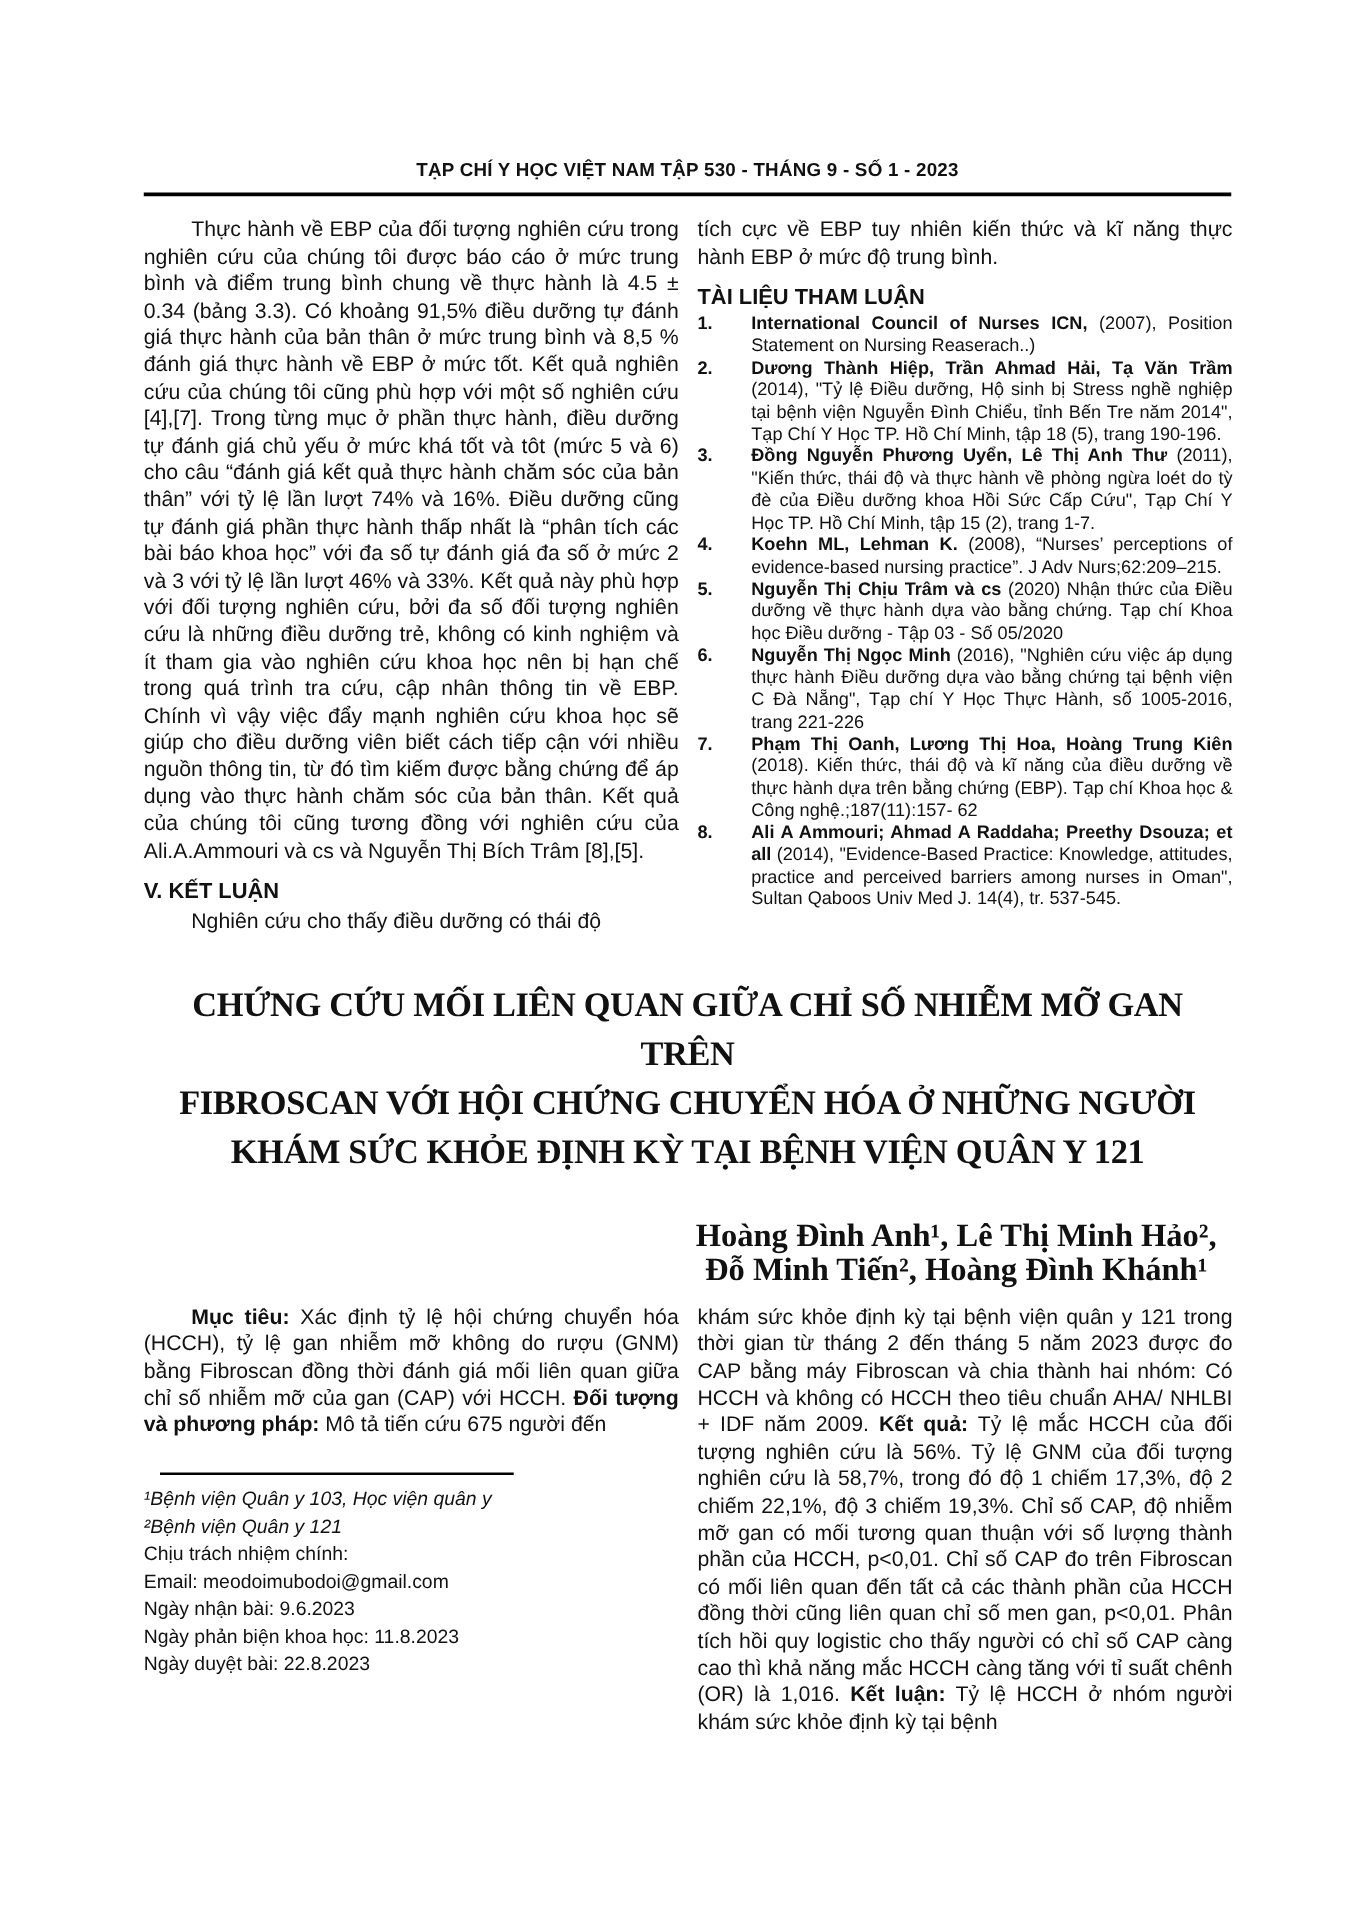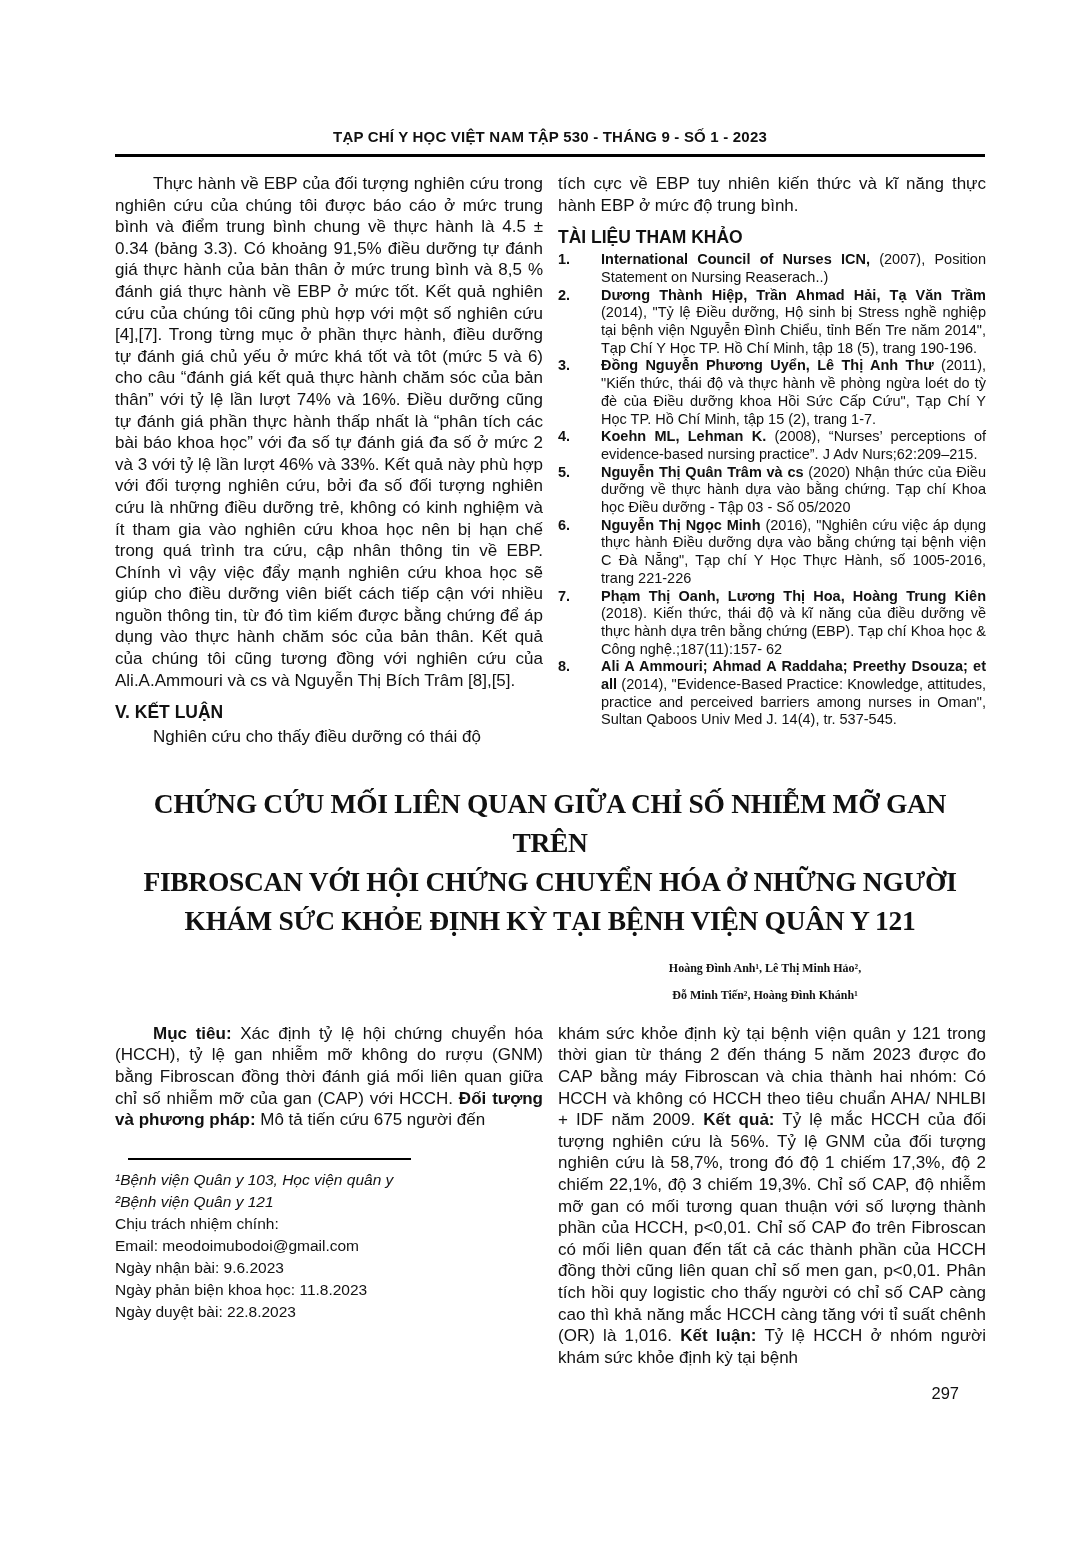--- a/index.html
+++ b/index.html
@@ -58,22 +58,23 @@
     font-size: 27.5px;
     line-height: 39px;
     letter-spacing: -0.3px;
   }
   .authors-row { display: flex; justify-content: flex-end; margin-top: 15px; }
   .authors {
     width: 440px;
     text-align: center;
     font-family: "Liberation Serif", serif;
     font-weight: bold;
-    font-size: 12px;
+    font-size: 26px;
     line-height: 27.5px;
+    margin-top: 20px;
   }
   .section2 { margin-top: 13px; }
   .footnote-sep {
     width: 283px;
     border-top: 2px solid #000;
     margin: 27px 0 9px 13px;
   }
   .footnotes { font-size: 15.5px; line-height: 22px; }
   .fn-italic { font-style: italic; }
   .page-number {
@@ -94,36 +95,36 @@
 
   <div class="cols section1">
     <div class="col">
       <p class="body indent">Thực hành về EBP của đối tượng nghiên cứu trong nghiên cứu của chúng tôi được báo cáo ở mức trung bình và điểm trung bình chung về thực hành là 4.5 ± 0.34 (bảng 3.3). Có khoảng 91,5% điều dưỡng tự đánh giá thực hành của bản thân ở mức trung bình và 8,5 % đánh giá thực hành về EBP ở mức tốt. Kết quả nghiên cứu của chúng tôi cũng phù hợp với một số nghiên cứu [4],[7]. Trong từng mục ở phần thực hành, điều dưỡng tự đánh giá chủ yếu ở mức khá tốt và tôt (mức 5 và 6) cho câu “đánh giá kết quả thực hành chăm sóc của bản thân” với tỷ lệ lần lượt 74% và 16%. Điều dưỡng cũng tự đánh giá phần thực hành thấp nhất là “phân tích các bài báo khoa học” với đa số tự đánh giá đa số ở mức 2 và 3 với tỷ lệ lần lượt 46% và 33%. Kết quả này phù hợp với đối tượng nghiên cứu, bởi đa số đối tượng nghiên cứu là những điều dưỡng trẻ, không có kinh nghiệm và ít tham gia vào nghiên cứu khoa học nên bị hạn chế trong quá trình tra cứu, cập nhân thông tin về EBP. Chính vì vậy việc đẩy mạnh nghiên cứu khoa học sẽ giúp cho điều dưỡng viên biết cách tiếp cận với nhiều nguồn thông tin, từ đó tìm kiếm được bằng chứng để áp dụng vào thực hành chăm sóc của bản thân. Kết quả của chúng tôi cũng tương đồng với nghiên cứu của Ali.A.Ammouri và cs và Nguyễn Thị Bích Trâm [8],[5].</p>
       <div class="sec-heading">V. KẾT LUẬN</div>
       <p class="body indent">Nghiên cứu cho thấy điều dưỡng có thái độ</p>
     </div>
 
     <div class="col">
       <p class="body">tích cực về EBP tuy nhiên kiến thức và kĩ năng thực hành EBP ở mức độ trung bình.</p>
-      <div class="sec-heading">TÀI LIỆU THAM KHẢO</div>
+      <div class="sec-heading">TÀI LIỆU THAM LUẬN</div>
       <ol class="refs">
         <li class="ref">
           <span class="ref-num">1.</span><span class="ref-bold">International Council of Nurses ICN,</span><span> (2007), Position Statement on Nursing Reaserach..)</span>
         </li>
         <li class="ref">
           <span class="ref-num">2.</span><span class="ref-bold">Dương Thành Hiệp, Trần Ahmad Hải, Tạ Văn Trầm</span><span> (2014), "Tỷ lệ Điều dưỡng, Hộ sinh bị Stress nghề nghiệp tại bệnh viện Nguyễn Đình Chiểu, tỉnh Bến Tre năm 2014", Tạp Chí Y Học TP. Hồ Chí Minh, tập 18 (5), trang 190-196.</span>
         </li>
         <li class="ref">
           <span class="ref-num">3.</span><span class="ref-bold">Đồng Nguyễn Phương Uyển, Lê Thị Anh Thư</span><span> (2011), "Kiến thức, thái độ và thực hành về phòng ngừa loét do tỳ đè của Điều dưỡng khoa Hồi Sức Cấp Cứu", Tạp Chí Y Học TP. Hồ Chí Minh, tập 15 (2), trang 1-7.</span>
         </li>
         <li class="ref">
           <span class="ref-num">4.</span><span class="ref-bold">Koehn ML, Lehman K.</span><span> (2008), “Nurses’ perceptions of evidence-based nursing practice”. J Adv Nurs;62:209–215.</span>
         </li>
         <li class="ref">
-          <span class="ref-num">5.</span><span class="ref-bold">Nguyễn Thị Quân Trâm và cs</span><span> (2020) Nhận thức của Điều dưỡng về thực hành dựa vào bằng chứng. Tạp chí Khoa học Điều dưỡng - Tập 03 - Số 05/2020</span>
+          <span class="ref-num">5.</span><span class="ref-bold">Nguyễn Thị Chịu Trâm và cs</span><span> (2020) Nhận thức của Điều dưỡng về thực hành dựa vào bằng chứng. Tạp chí Khoa học Điều dưỡng - Tập 03 - Số 05/2020</span>
         </li>
         <li class="ref">
           <span class="ref-num">6.</span><span class="ref-bold">Nguyễn Thị Ngọc Minh</span><span> (2016), "Nghiên cứu việc áp dụng thực hành Điều dưỡng dựa vào bằng chứng tại bệnh viện C Đà Nẵng", Tạp chí Y Học Thực Hành, số 1005-2016, trang 221-226</span>
         </li>
         <li class="ref">
           <span class="ref-num">7.</span><span class="ref-bold">Phạm Thị Oanh, Lương Thị Hoa, Hoàng Trung Kiên</span><span> (2018). Kiến thức, thái độ và kĩ năng của điều dưỡng về thực hành dựa trên bằng chứng (EBP). Tạp chí Khoa học &amp; Công nghệ.;187(11):157- 62</span>
         </li>
         <li class="ref">
           <span class="ref-num">8.</span><span class="ref-bold">Ali A Ammouri; Ahmad A Raddaha; Preethy Dsouza; et all</span><span> (2014), "Evidence-Based Practice: Knowledge, attitudes, practice and perceived barriers among nurses in Oman", Sultan Qaboos Univ Med J. 14(4), tr. 537-545.</span>
         </li>
@@ -157,15 +158,14 @@
         <div>Ngày phản biện khoa học: 11.8.2023</div>
         <div>Ngày duyệt bài: 22.8.2023</div>
       </div>
     </div>
 
     <div class="col">
       <p class="body"><span>khám sức khỏe định kỳ tại bệnh viện quân y 121 trong thời gian từ tháng 2 đến tháng 5 năm 2023 được đo CAP bằng máy Fibroscan và chia thành hai nhóm: Có HCCH và không có HCCH theo tiêu chuẩn AHA/ NHLBI + IDF năm 2009. </span><span class="ref-bold">Kết quả:</span><span> Tỷ lệ mắc HCCH của đối tượng nghiên cứu là 56%. Tỷ lệ GNM của đối tượng nghiên cứu là 58,7%, trong đó độ 1 chiếm 17,3%, độ 2 chiếm 22,1%, độ 3 chiếm 19,3%. Chỉ số CAP, độ nhiễm mỡ gan có mối tương quan thuận với số lượng thành phần của HCCH, p&lt;0,01. Chỉ số CAP đo trên Fibroscan có mối liên quan đến tất cả các thành phần của HCCH đồng thời cũng liên quan chỉ số men gan, p&lt;0,01. Phân tích hồi quy logistic cho thấy người có chỉ số CAP càng cao thì khả năng mắc HCCH càng tăng với tỉ suất chênh (OR) là 1,016. </span><span class="ref-bold">Kết luận:</span><span> Tỷ lệ HCCH ở nhóm người khám sức khỏe định kỳ tại bệnh</span></p>
     </div>
   </div>
 
-  <div class="page-number">297</div>
 
 </div>
 
 </body></html>

